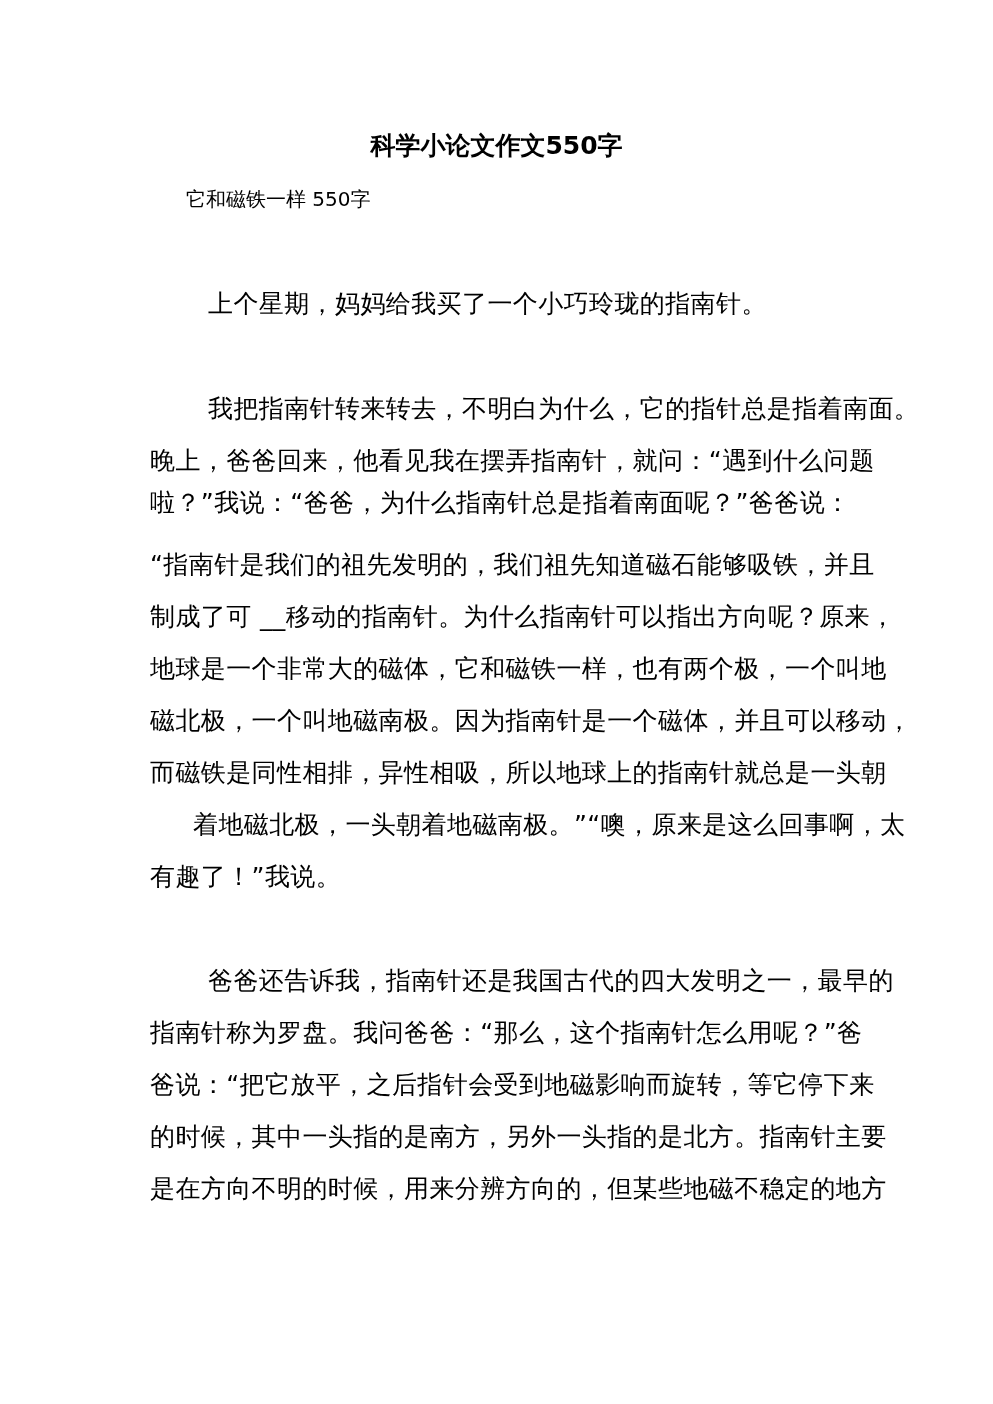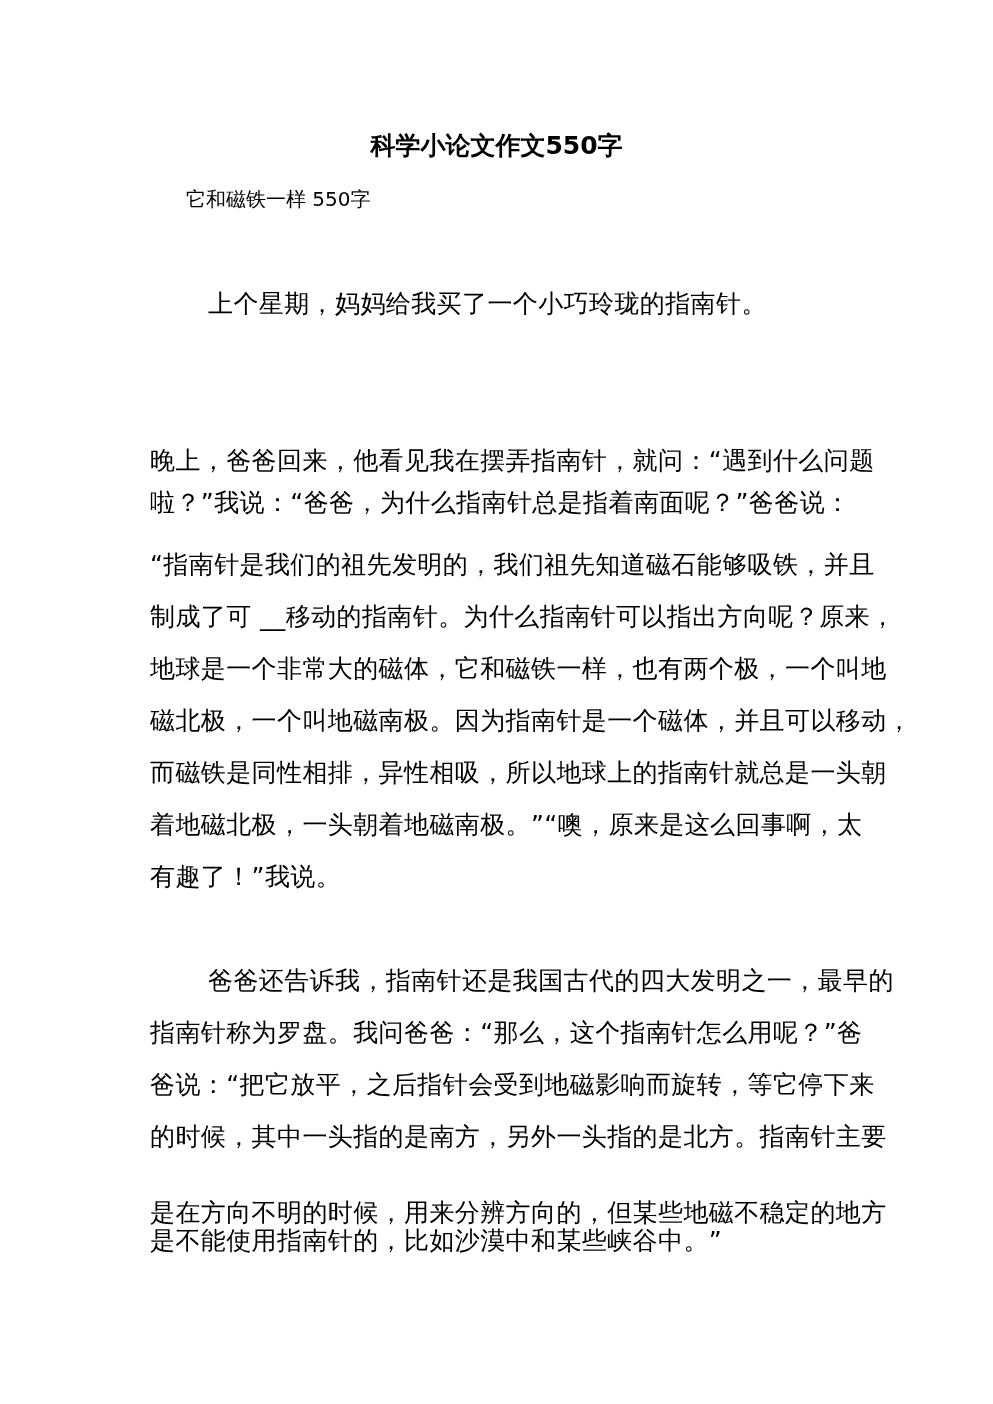--- a/index.html
+++ b/index.html
@@ -56,30 +56,30 @@
 <body>
 
 <div class="page">
 
   <div class="title">科学小论文作文550字</div>
 
   <div class="subtitle">它和磁铁一样 550字</div>
 
   <div class="line indent" style="top:289px;">上个星期，妈妈给我买了一个小巧玲珑的指南针。</div>
 
+  <div class="line indent" style="top:394px;">我把指南针转来转去，不明白为什么，它的指针总是指着南面。</div>
   <div class="line noindent" style="top:446px;">晚上，爸爸回来，他看见我在摆弄指南针，就问：“遇到什么问题</div>
   <div class="line noindent" style="top:488px;">啦？”我说：“爸爸，为什么指南针总是指着南面呢？”爸爸说：</div>
   <div class="line noindent" style="top:550px;">“指南针是我们的祖先发明的，我们祖先知道磁石能够吸铁，并且</div>
   <div class="line noindent" style="top:602px;">制成了可 __移动的指南针。为什么指南针可以指出方向呢？原来，</div>
   <div class="line noindent" style="top:654px;">地球是一个非常大的磁体，它和磁铁一样，也有两个极，一个叫地</div>
   <div class="line noindent" style="top:706px;">磁北极，一个叫地磁南极。因为指南针是一个磁体，并且可以移动，</div>
   <div class="line noindent" style="top:758px;">而磁铁是同性相排，异性相吸，所以地球上的指南针就总是一头朝</div>
-  <div class="line noindent" style="top:810px;">着地磁北极，一头朝着地磁南极。”“噢，原来是这么回事啊，太</div>
+  <div class="line noindent" style="top:810px;margin-left:43px;">着地磁北极，一头朝着地磁南极。”“噢，原来是这么回事啊，太</div>
   <div class="line noindent" style="top:862px;">有趣了！”我说。</div>
 
   <div class="line indent" style="top:966px;">爸爸还告诉我，指南针还是我国古代的四大发明之一，最早的</div>
   <div class="line noindent" style="top:1018px;">指南针称为罗盘。我问爸爸：“那么，这个指南针怎么用呢？”爸</div>
   <div class="line noindent" style="top:1070px;">爸说：“把它放平，之后指针会受到地磁影响而旋转，等它停下来</div>
   <div class="line noindent" style="top:1122px;">的时候，其中一头指的是南方，另外一头指的是北方。指南针主要</div>
-  <div class="line noindent" style="top:1174px;margin-top:24px;">是在方向不明的时候，用来分辨方向的，但某些地磁不稳定的地方</div>
-  <div class="line noindent" style="top:1226px;">是不能使用指南针的，比如沙漠中和某些峡谷中。”</div>
+  <div class="line noindent" style="top:1174px;">是在方向不明的时候，用来分辨方向的，但某些地磁不稳定的地方</div>
 
 </div>
 
 </body></html>

